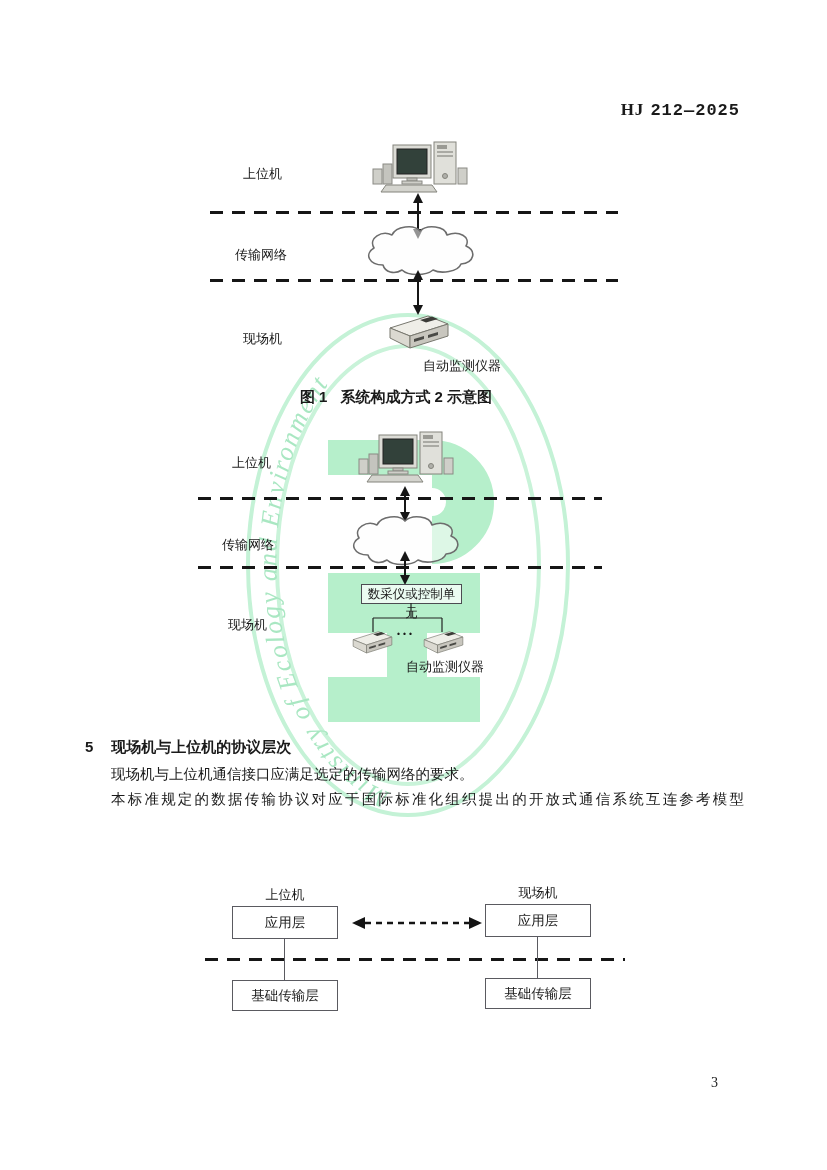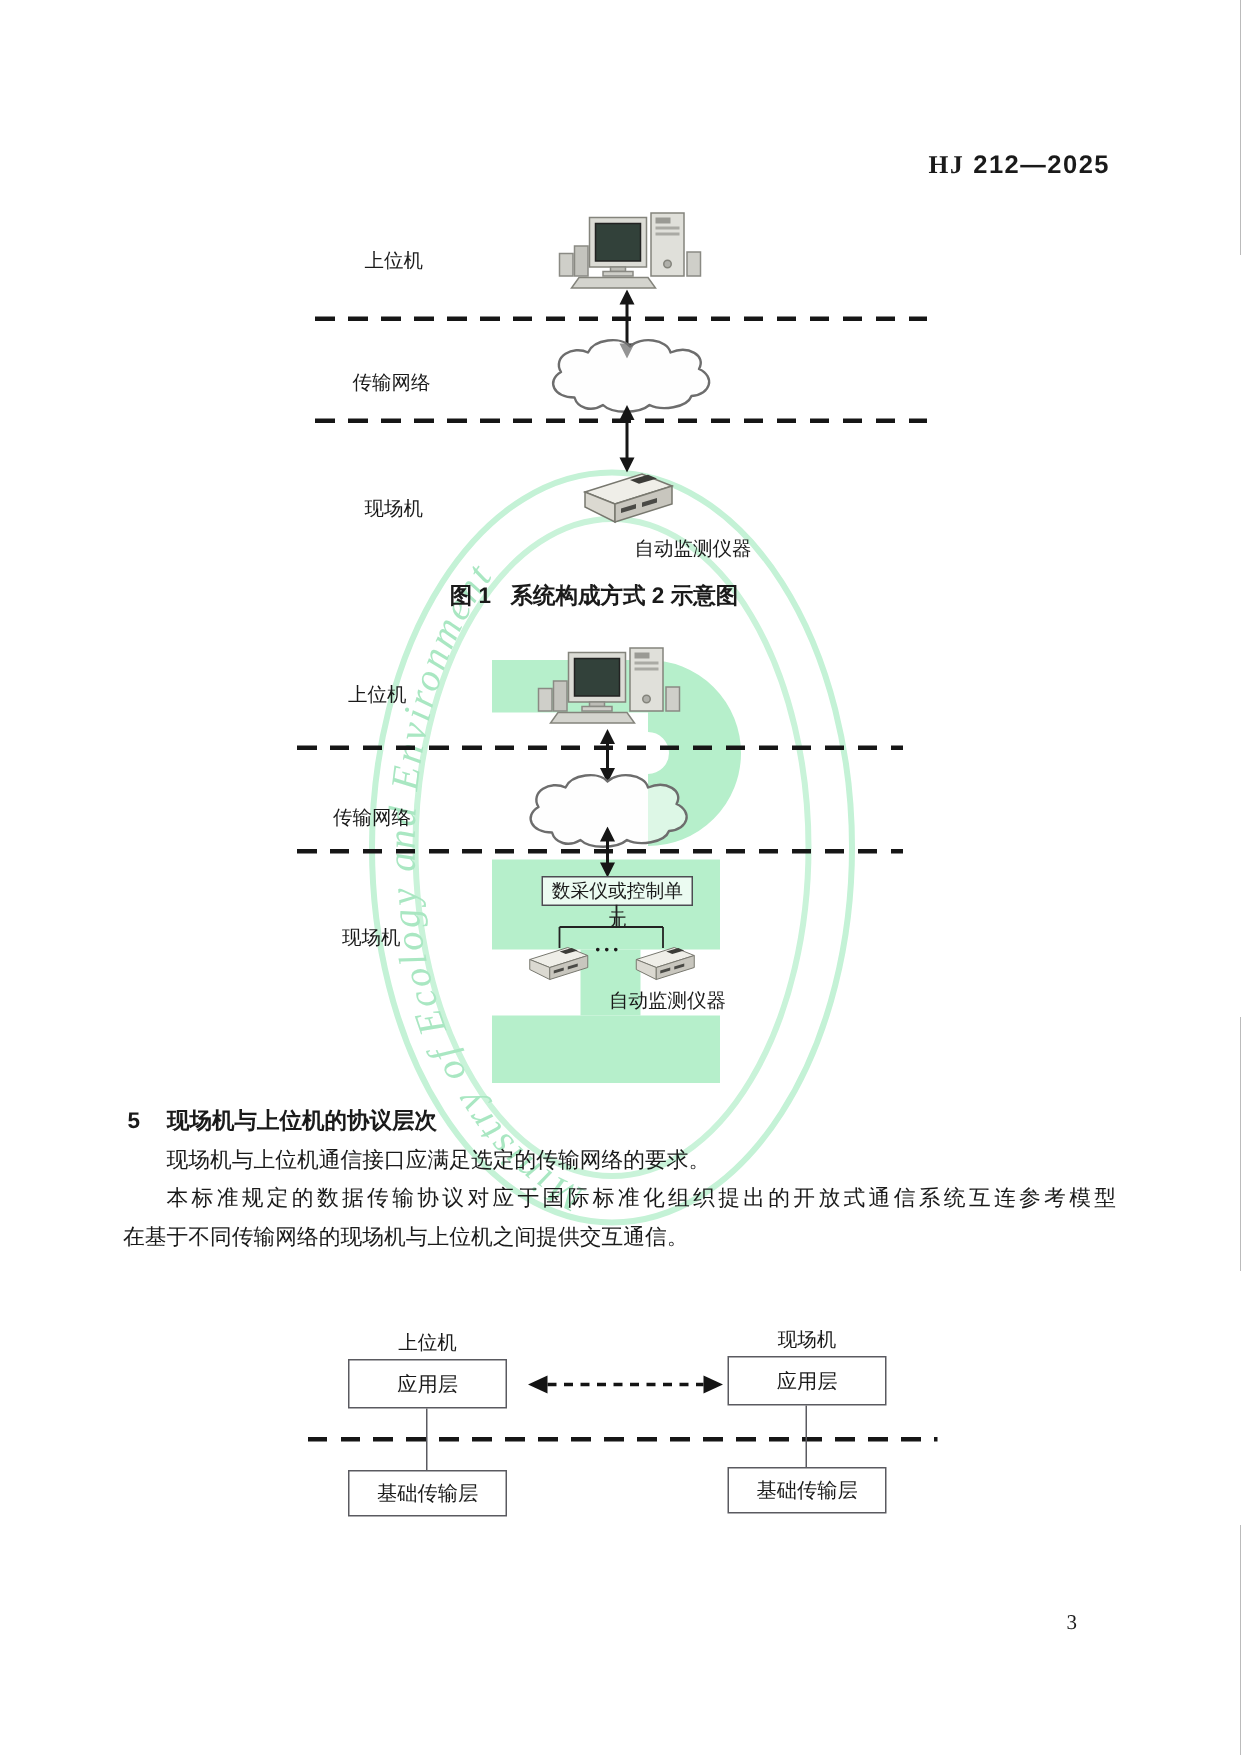--- a/index.html
+++ b/index.html
@@ -7,21 +7,21 @@
     position:relative;width:827px;height:1170px;margin:0 auto;
     background:#ffffff;overflow:hidden;
     font-family:"Liberation Serif","DejaVu Serif",serif;color:#1a1a1a;
   }
   .abs{position:absolute;}
   .z{z-index:2;}
   
   .watermark{position:absolute;left:0;top:0;z-index:1;pointer-events:none;}
   
   .doc-code{position:absolute;top:100px;right:87px;z-index:2;font-size:17px;font-weight:bold;letter-spacing:1px;}
-  .doc-code .num{font-family:Liberation Sans, sans-serif;font-weight:700;margin-left:6px;}
+  .doc-code .num{font-family:Liberation Mono, monospace;font-weight:700;margin-left:6px;}
   
   .flabel{position:absolute;z-index:2;font-size:13px;white-space:nowrap;}
   .centered{text-align:right;}
   
   .dashline{position:absolute;z-index:2;height:3px;
     background:repeating-linear-gradient(90deg,#161616 0 13px,transparent 13px 22px);}
   
   .figcap{position:absolute;z-index:2;font-family:"Liberation Sans","DejaVu Sans",sans-serif;
     font-weight:700;font-size:15px;text-align:center;white-space:nowrap;}
   .figcap .pre{margin-right:13px;}
@@ -180,21 +180,20 @@
   <div class="flabel centered" style="left:324px;top:658px;width:160px">自动监测仪器</div>
 
 
   <div class="sec-head" style="left:85px;top:738px">
     <span class="no">5</span><span>现场机与上位机的协议层次</span>
   </div>
 
   <div class="bodytext" style="left:82px;top:762px">
     <div class="ln indent">现场机与上位机通信接口应满足选定的传输网络的要求。</div>
     <div class="ln indent stretch">本标准规定的数据传输协议对应于国际标准化组织提出的开放式通信系统互连参考模型</div>
-    <div class="ln">在基于不同传输网络的现场机与上位机之间提供交互通信。</div>
   </div>
 
   <div class="f3title" style="left:232px;top:886px;width:106px">上位机</div>
   <div class="f3title" style="left:485px;top:884px;width:106px">现场机</div>
 
   <div class="dbox f3box" style="left:232px;top:906px;width:106px;height:33px;font-size:13.5px;background:#fff">应用层</div>
   <div class="dbox f3box" style="left:485px;top:904px;width:106px;height:33px;font-size:13.5px;background:#fff">应用层</div>
 
   <svg class="abs z" style="left:352px;top:913px" width="130" height="20">
     <line x1="13" y1="10" x2="117" y2="10" stroke="#141414" stroke-width="2.4" stroke-dasharray="6 5"></line>

